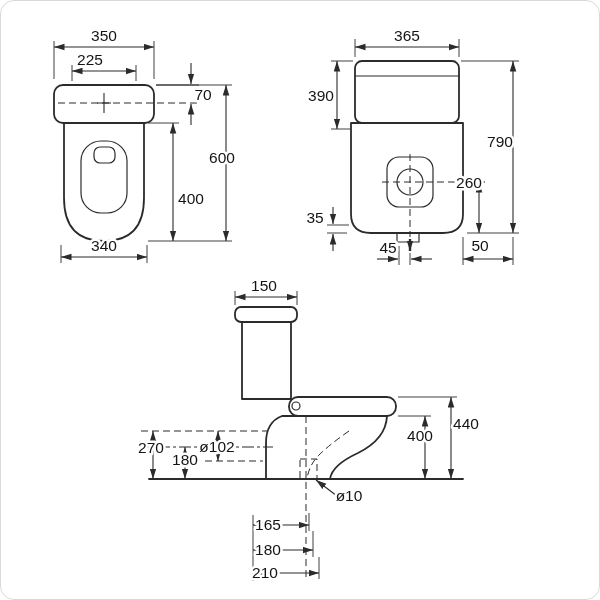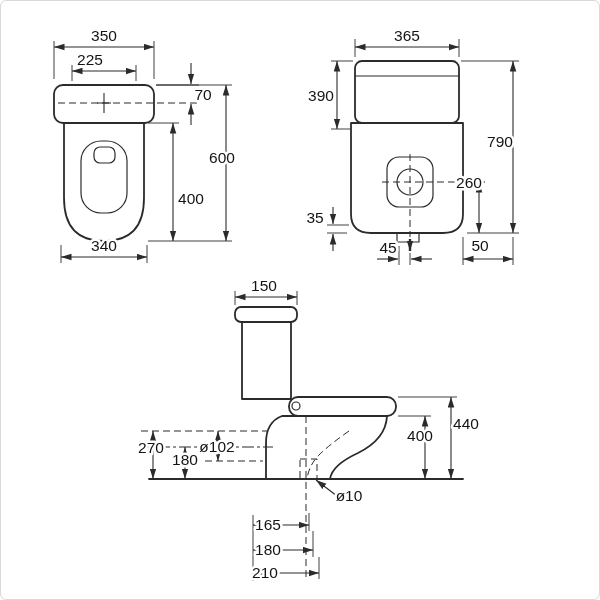--- a/index.html
+++ b/index.html
@@ -1,18 +1,18 @@
 <!DOCTYPE html>
 <html><head>
 <meta charset="utf-8">
 <style>
   html,body{margin:0;padding:0;background:#fff;}
   #frame{
     width:600px;height:600px;box-sizing:border-box;
-    border:1px solid #d9d9d9;border-radius:6px;background:#ffffff;
+    border:1px solid #d9d9d9;border-radius:14px;background:#ffffff;
     overflow:hidden;
   }
   svg{display:block;}
   .o  {fill:none;stroke:#2b2b2b;stroke-width:1.8;stroke-linejoin:round;stroke-linecap:round;}
   .o2 {fill:none;stroke:#2b2b2b;stroke-width:1.2;stroke-linejoin:round;stroke-linecap:round;}
   .d  {fill:none;stroke:#2b2b2b;stroke-width:1.1;}
   .x  {fill:none;stroke:#2b2b2b;stroke-width:0.9;}
   .h  {fill:none;stroke:#2b2b2b;stroke-width:1;stroke-dasharray:7 4;}
   .hd {fill:none;stroke:#2b2b2b;stroke-width:1;stroke-dasharray:12 3 3 3;}
   .b  {fill:none;stroke:#2b2b2b;stroke-width:2.4;}

